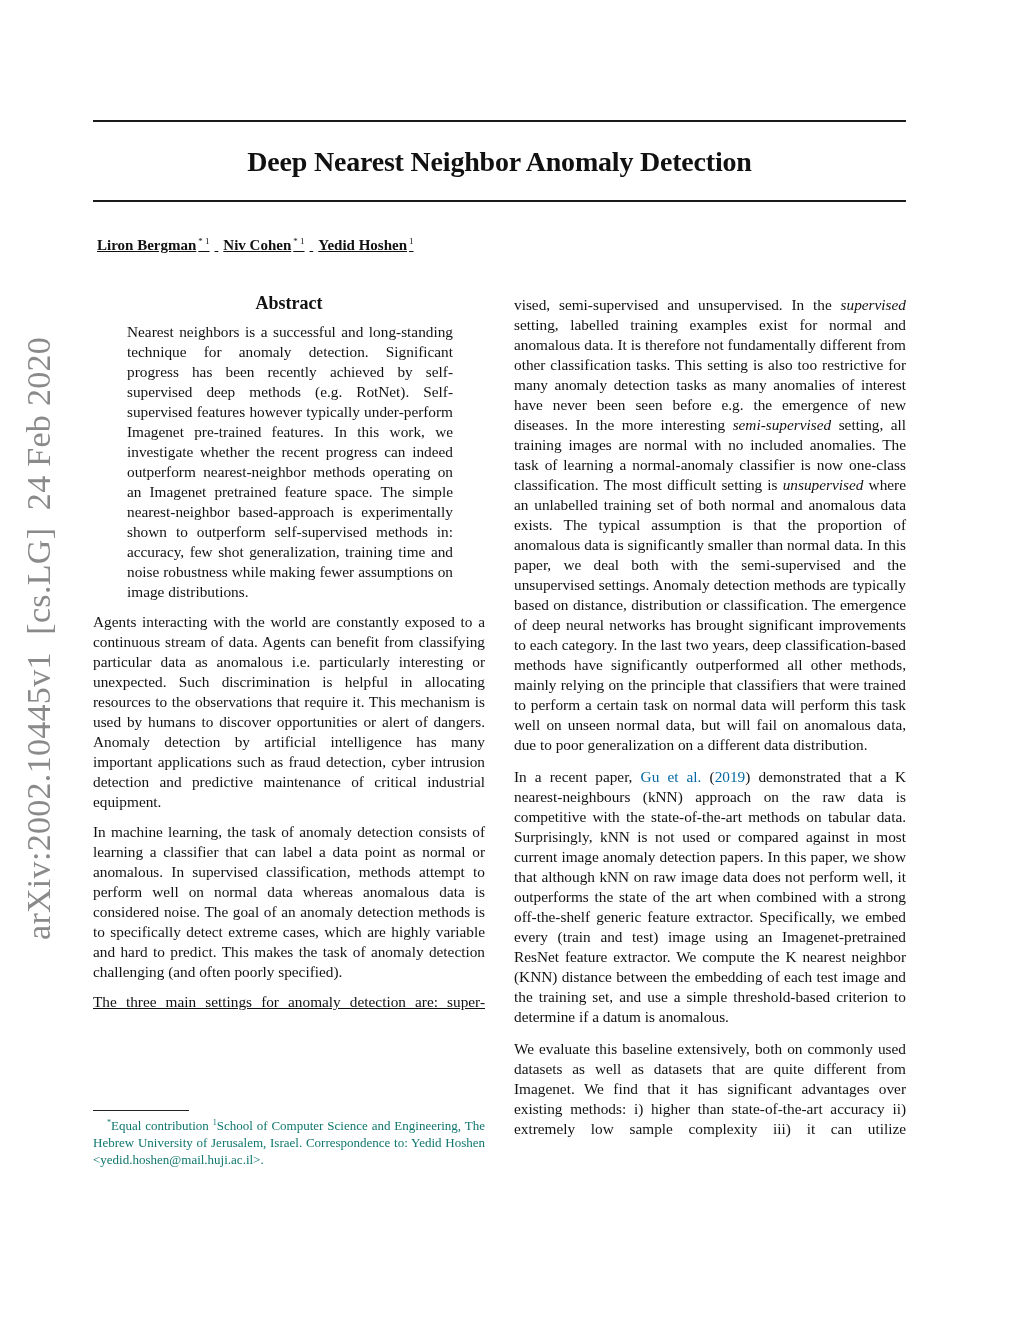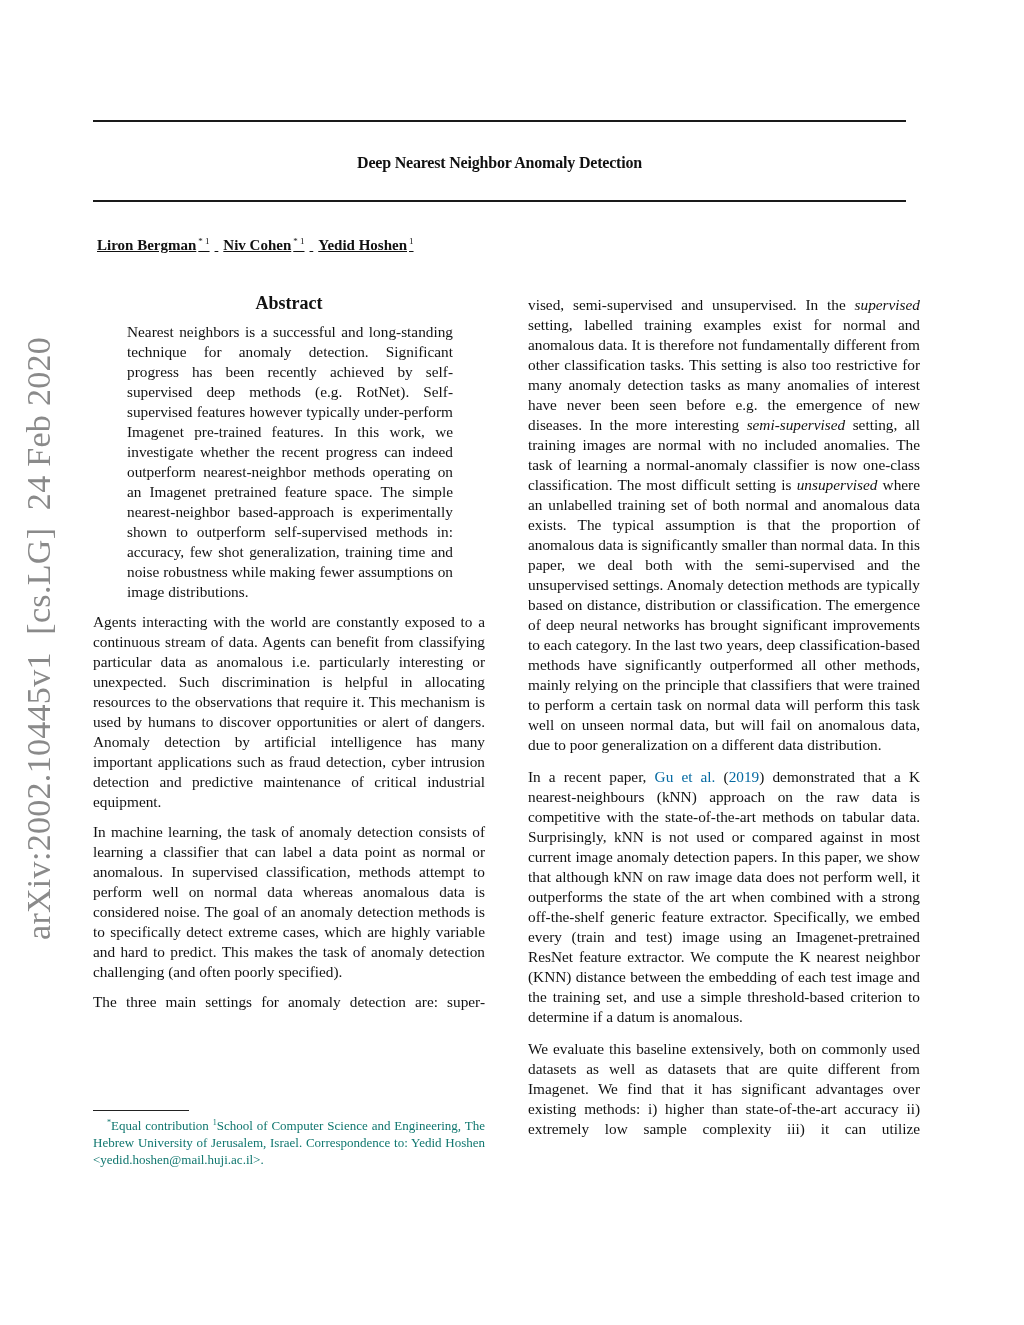--- a/index.html
+++ b/index.html
@@ -6,37 +6,37 @@
   body {
     width: 1024px; height: 1325px; position: relative; overflow: hidden;
     font-family: "Liberation Serif", "DejaVu Serif", serif;
     color: #111111;
   }
   .rule { position: absolute; left: 93px; width: 813px; height: 2px; background: #1a1a1a; }
   .rule.top { top: 120px; }
   .rule.bottom { top: 200px; }
   .title {
     position: absolute; top: 146px; left: 93px; width: 813px;
-    text-align: center; font-weight: bold; font-size: 16px; letter-spacing: -0.2px; margin-top: 8px;
+    text-align: center; font-weight: bold; font-size: 28px; letter-spacing: -0.2px;
   }
   .authors {
     position: absolute; top: 236px; left: 92px; width: 813px;
     text-align: left; font-weight: bold; font-size: 15px; text-decoration: underline;
   }
   .authors .author { margin: 0 5px; }
   .authors sup { font-weight: normal; font-size: 9px; margin-left: 2px; }
   .arxiv {
     position: absolute; left: 20px; top: 940px;
     transform-origin: left top; transform: rotate(-90deg);
     font-size: 34px; color: #8a8a8a; white-space: nowrap; letter-spacing: 0.3px;
     width: 610px;
   }
   .col { position: absolute; font-size: 15.3px; line-height: 20px; text-align: justify; }
   .col.left { left: 93px; width: 392px; top: 292px; }
-  .col.right { left: 528px; width: 392px; top: 295px; }
+  .col.right { left: 514px; width: 392px; top: 295px; }
   .abstract-head { text-align: center; font-weight: bold; font-size: 18px; line-height: 22px; margin: 0 0 8px 0; }
   .abstract-body { margin: 0 32px 0 34px; text-align: justify; }
   .section-head { font-weight: bold; font-size: 18px; margin: 45px 0 14px 0; line-height: 22px; }
   p { margin: 0; }
   p + p { margin-top: 10px; }
   .right p + p { margin-top: 12px; }
   em { font-style: italic; }
   .cite { color: #0369a1; }
   .footnote-rule { position: absolute; left: 93px; top: 1110px; width: 96px; height: 1px; background: #222; }
   .footnote {
@@ -60,21 +60,21 @@
 </div>
 
 <div class="arxiv" style="white-space: pre;">arXiv:2002.10445v1  [cs.LG]  24 Feb 2020</div>
 
 <div class="col left">
   <div class="abstract-head">Abstract</div>
   <p class="abstract-body">Nearest neighbors is a successful and long-standing technique for anomaly detection. Significant progress has been recently achieved by self-supervised deep methods (e.g. RotNet). Self-supervised features however typically under-perform Imagenet pre-trained features. In this work, we investigate whether the recent progress can indeed outperform nearest-neighbor methods operating on an Imagenet pretrained feature space. The simple nearest-neighbor based-approach is experimentally shown to outperform self-supervised methods in: accuracy, few shot generalization, training time and noise robustness while making fewer assumptions on image distributions.</p>
 
   <p>Agents interacting with the world are constantly exposed to a continuous stream of data. Agents can benefit from classifying particular data as anomalous i.e. particularly interesting or unexpected. Such discrimination is helpful in allocating resources to the observations that require it. This mechanism is used by humans to discover opportunities or alert of dangers. Anomaly detection by artificial intelligence has many important applications such as fraud detection, cyber intrusion detection and predictive maintenance of critical industrial equipment.</p>
   <p>In machine learning, the task of anomaly detection consists of learning a classifier that can label a data point as normal or anomalous. In supervised classification, methods attempt to perform well on normal data whereas anomalous data is considered noise. The goal of an anomaly detection methods is to specifically detect extreme cases, which are highly variable and hard to predict. This makes the task of anomaly detection challenging (and often poorly specified).</p>
-  <p style="text-align: justify; text-align-last: justify;">The three main settings for anomaly detection are: super-</p>
+  <p style="text-align: justify; text-align-last: justify; text-decoration: underline;">The three main settings for anomaly detection are: super-</p>
 </div>
 
 <div class="footnote-rule"></div>
 <div class="footnote"><span class="indent"></span><sup>*</sup><span>Equal contribution </span><sup>1</sup><span>School of Computer Science and Engineering, The Hebrew University of Jerusalem, Israel. Correspondence to: Yedid Hoshen &lt;yedid.hoshen@mail.huji.ac.il&gt;.</span></div>
 
 <div class="col right">
   <p><span>vised, semi-supervised and unsupervised. In the </span><em>supervised</em><span> setting, labelled training examples exist for normal and anomalous data. It is therefore not fundamentally different from other classification tasks. This setting is also too restrictive for many anomaly detection tasks as many anomalies of interest have never been seen before e.g. the emergence of new diseases. In the more interesting </span><em>semi-supervised</em><span> setting, all training images are normal with no included anomalies. The task of learning a normal-anomaly classifier is now one-class classification. The most difficult setting is </span><em>unsupervised</em><span> where an unlabelled training set of both normal and anomalous data exists. The typical assumption is that the proportion of anomalous data is significantly smaller than normal data. In this paper, we deal both with the semi-supervised and the unsupervised settings. Anomaly detection methods are typically based on distance, distribution or classification. The emergence of deep neural networks has brought significant improvements to each category. In the last two years, deep classification-based methods have significantly outperformed all other methods, mainly relying on the principle that classifiers that were trained to perform a certain task on normal data will perform this task well on unseen normal data, but will fail on anomalous data, due to poor generalization on a different data distribution.</span></p>
   <p><span>In a recent paper, </span><a class="cite">Gu et al.</a><span> (</span><a class="cite">2019</a><span>) demonstrated that a K nearest-neighbours (kNN) approach on the raw data is competitive with the state-of-the-art methods on tabular data. Surprisingly, kNN is not used or compared against in most current image anomaly detection papers. In this paper, we show that although kNN on raw image data does not perform well, it outperforms the state of the art when combined with a strong off-the-shelf generic feature extractor. Specifically, we embed every (train and test) image using an Imagenet-pretrained ResNet feature extractor. We compute the K nearest neighbor (KNN) distance between the embedding of each test image and the training set, and use a simple threshold-based criterion to determine if a datum is anomalous.</span></p>
   <p style="text-align-last: justify;">We evaluate this baseline extensively, both on commonly used datasets as well as datasets that are quite different from Imagenet. We find that it has significant advantages over existing methods: i) higher than state-of-the-art accuracy ii) extremely low sample complexity iii) it can utilize</p>
 </div>

